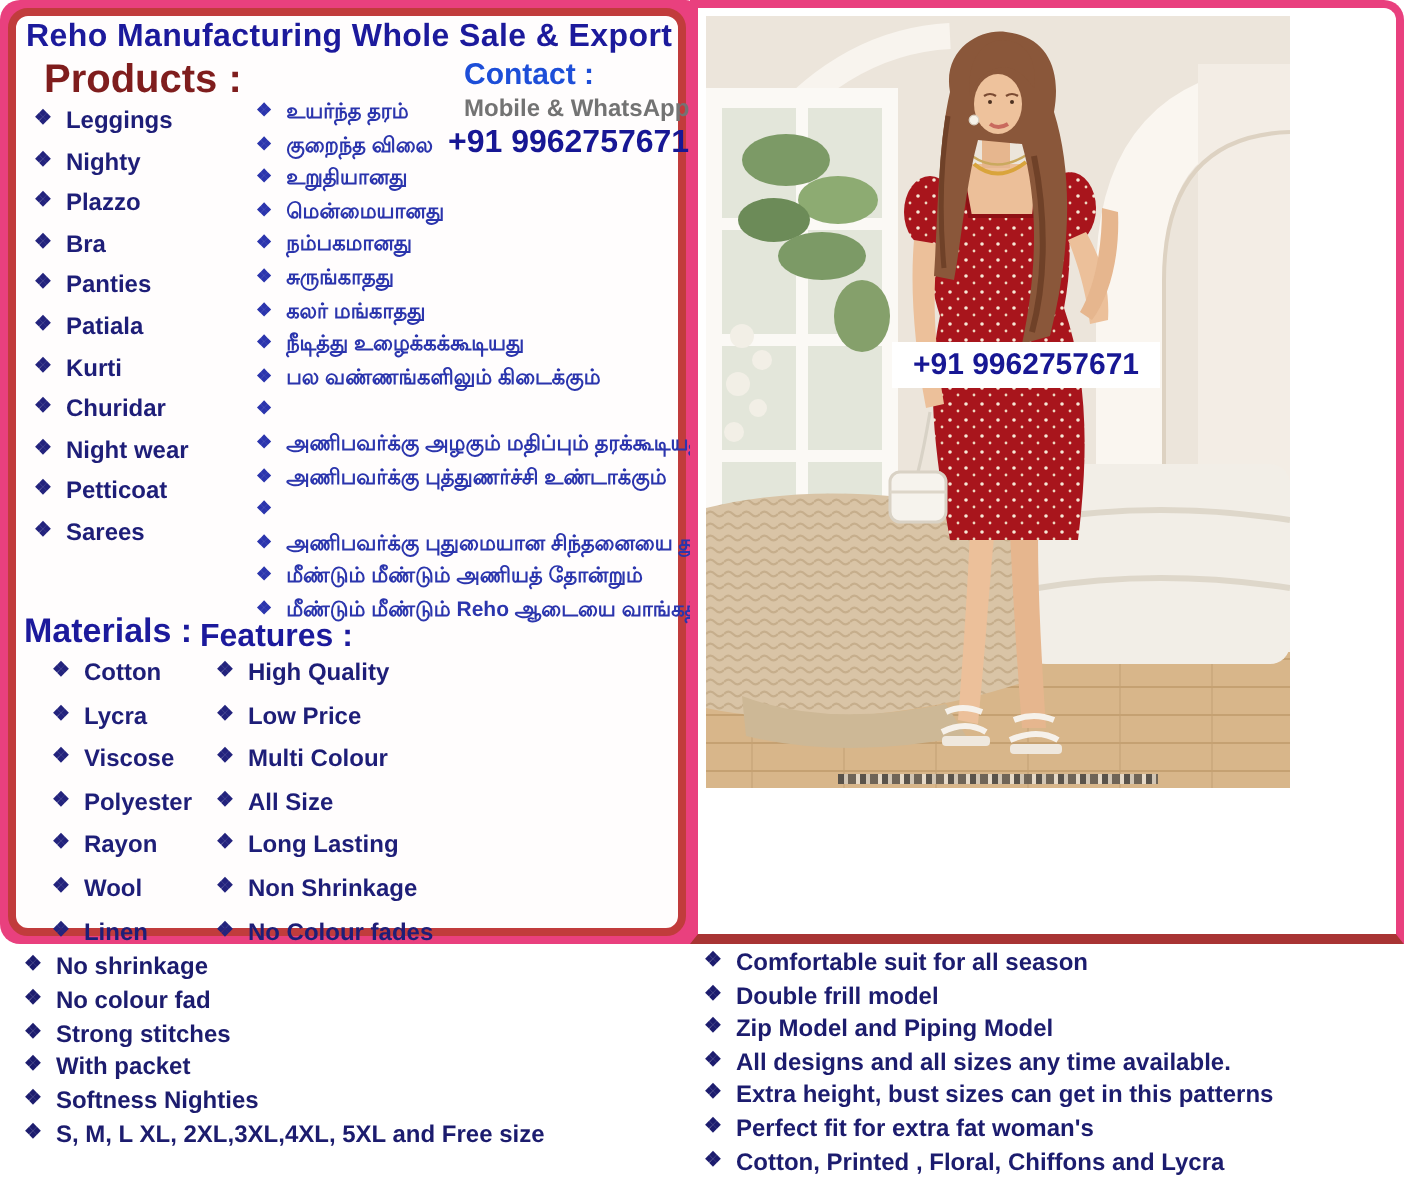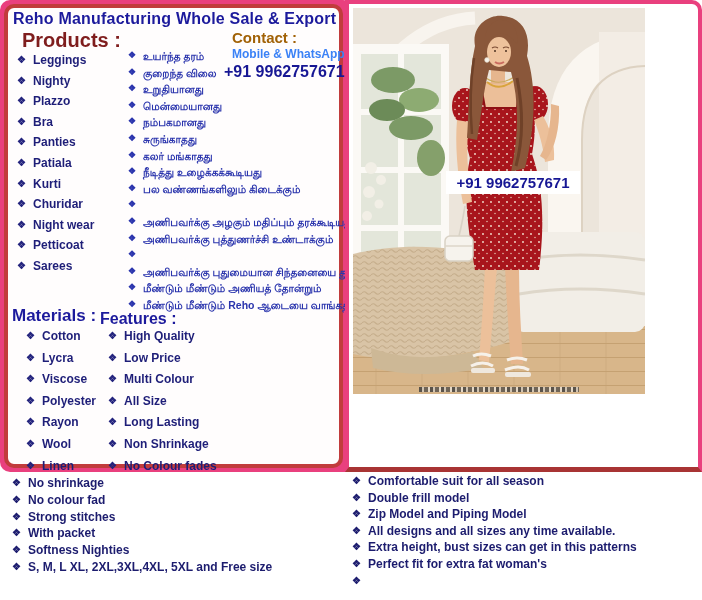--- a/index.html
+++ b/index.html
@@ -15,22 +15,22 @@
     border-radius:0 10px 0 0; }
 
   .red-box { position:absolute; left:4px; top:4px; width:339px; height:464px;
     background:#fffdfd; border:4px solid #c13c3c; border-radius:10px; }
 
   .title { position:absolute; left:5px; top:2px; font-size:16px; font-weight:bold;
     color:#1c1a9c; letter-spacing:0.2px; white-space:nowrap; }
 
   .products-heading { position:absolute; left:14px; top:21px; font-size:20px; font-weight:bold; color:#7f1d1d; }
   .tamil-heading    { position:absolute; left:116px; top:23px; font-size:13px; font-weight:bold; color:#2b35ad; white-space:nowrap; }
-  .contact-heading  { position:absolute; left:224px; top:21px; font-size:15px; font-weight:bold; color:#a16207; }
-  .contact-sub      { position:absolute; left:224px; top:39px; font-size:12px; font-weight:bold; color:#3b82f6; white-space:nowrap; }
+  .contact-heading  { position:absolute; left:224px; top:21px; font-size:15px; font-weight:bold; color:#1d4ed8; }
+  .contact-sub      { position:absolute; left:224px; top:39px; font-size:12px; font-weight:bold; color:#737373; white-space:nowrap; }
   .contact-phone    { position:absolute; left:216px; top:55px; font-size:16px; font-weight:bold; color:#171794; white-space:nowrap; }
 
   .list { display:flex; flex-direction:column; }
   .list .li { display:flex; align-items:flex-start; white-space:nowrap; }
   .bullet { display:inline-block; margin-right:7px; transform:translateY(-1px); }
 
   .products-list { position:absolute; left:9px; top:46px; gap:7.6px; }
   .products-list .li { font-size:12px; font-weight:bold; color:#1e1e78; line-height:13px; }
   .products-list .bullet { font-size:10px; color:#23237d; }
 
@@ -414,16 +414,17 @@
       <div class="li">
       <span class="bullet">❖</span>
       <span>Extra height, bust sizes can get in this patterns</span>
     </div>
       <div class="li">
       <span class="bullet">❖</span>
       <span>Perfect fit for extra fat woman's</span>
     </div>
       <div class="li">
       <span class="bullet">❖</span>
+      <span>Cotton, Printed , Floral, Chiffons and Lycra</span>
     </div>
     </div>
 
 </div>
 
 </body></html>

